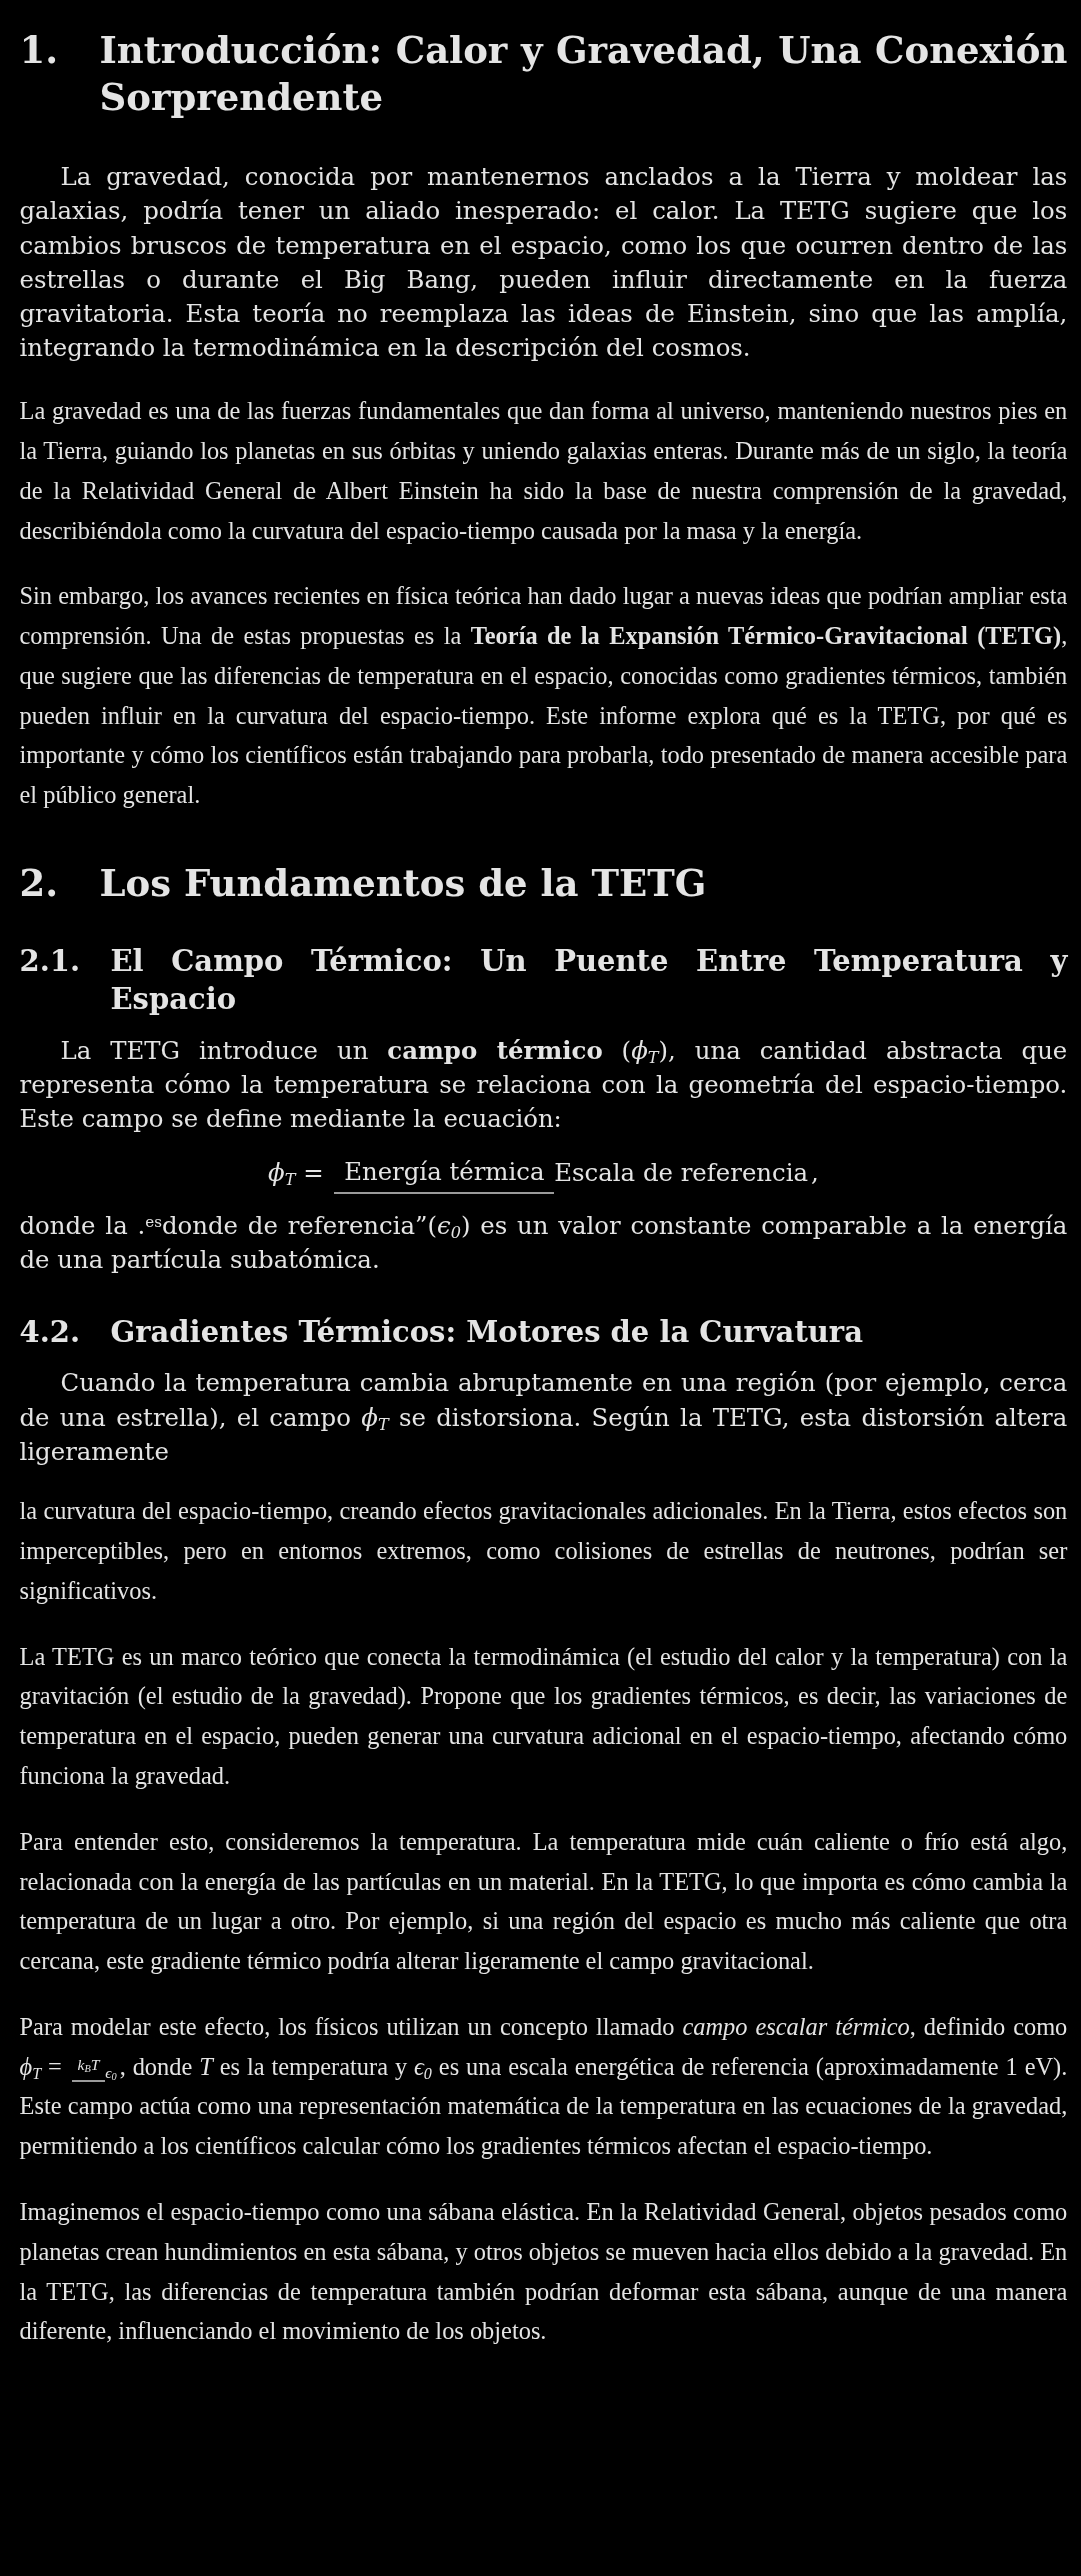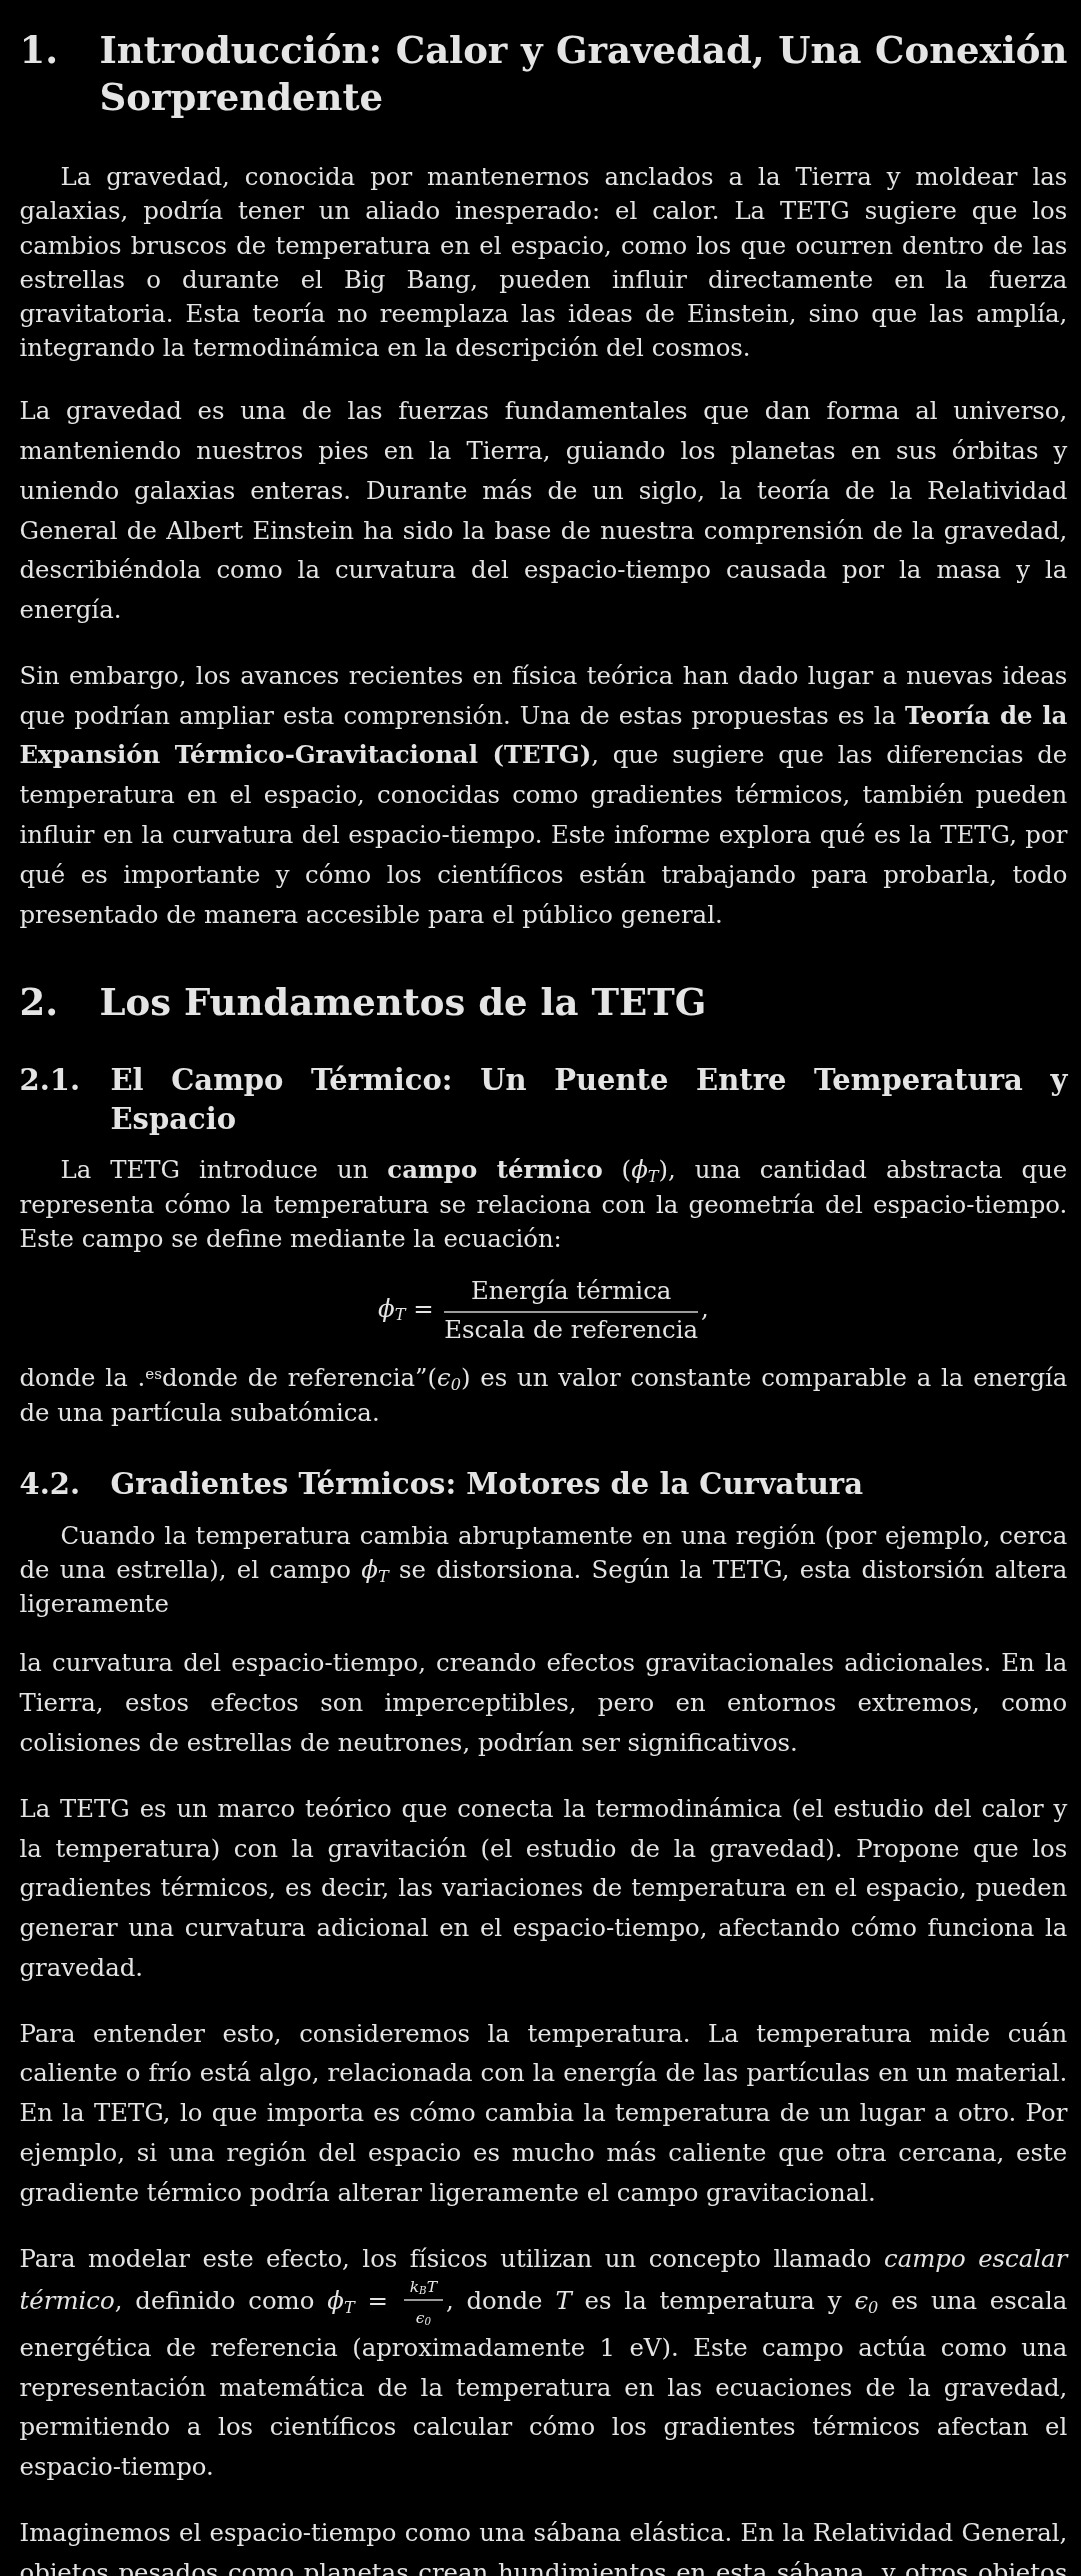--- a/index.html
+++ b/index.html
@@ -40,43 +40,43 @@
     font-size: 29px;
     line-height: 1.32;
     margin: 35px 0 0 0;
   }
   .h3 .hnum { flex: 0 0 91px; }
   .h3 .htext { flex: 1; text-align: justify; }
   
   p { margin: 0; text-align: justify; }
   p.tight { line-height: 1.40; margin-top: 15.6px; }
   p.indent { text-indent: 41px; }
-  p.loose { line-height: 1.63; margin-top: 26px; }
+  p.loose { line-height: 1.63; margin-top: 26px; font-family: Liberation Serif, serif; }
   p.frag  { margin-top: 22.4px; }
   
   .seg-b { font-weight: bold; }
   .seg-i { font-style: italic; }
   .seg-m { font-style: italic; }
   .seg-ms {
     font-style: italic;
     font-size: 0.66em;
     vertical-align: -0.22em;
     line-height: 0;
   }
   .seg-sup {
     font-size: 0.62em;
     vertical-align: 0.45em;
     line-height: 0;
   }
   
   .frac {
     display: inline-flex;
-    flex-direction: column;
+    flex-direction: row;
     vertical-align: middle;
-    text-align: center;
+    text-align: right;
     font-size: 0.64em;
     line-height: 1.2;
     margin: 0 2.9px;
   }
   .frac .num {
     display: block;
     border-bottom: 2px solid #9b9b9b;
     padding: 0 5.9px 2px 5.9px;
   }
   .frac .den { display: block; padding-top: 8px; }

